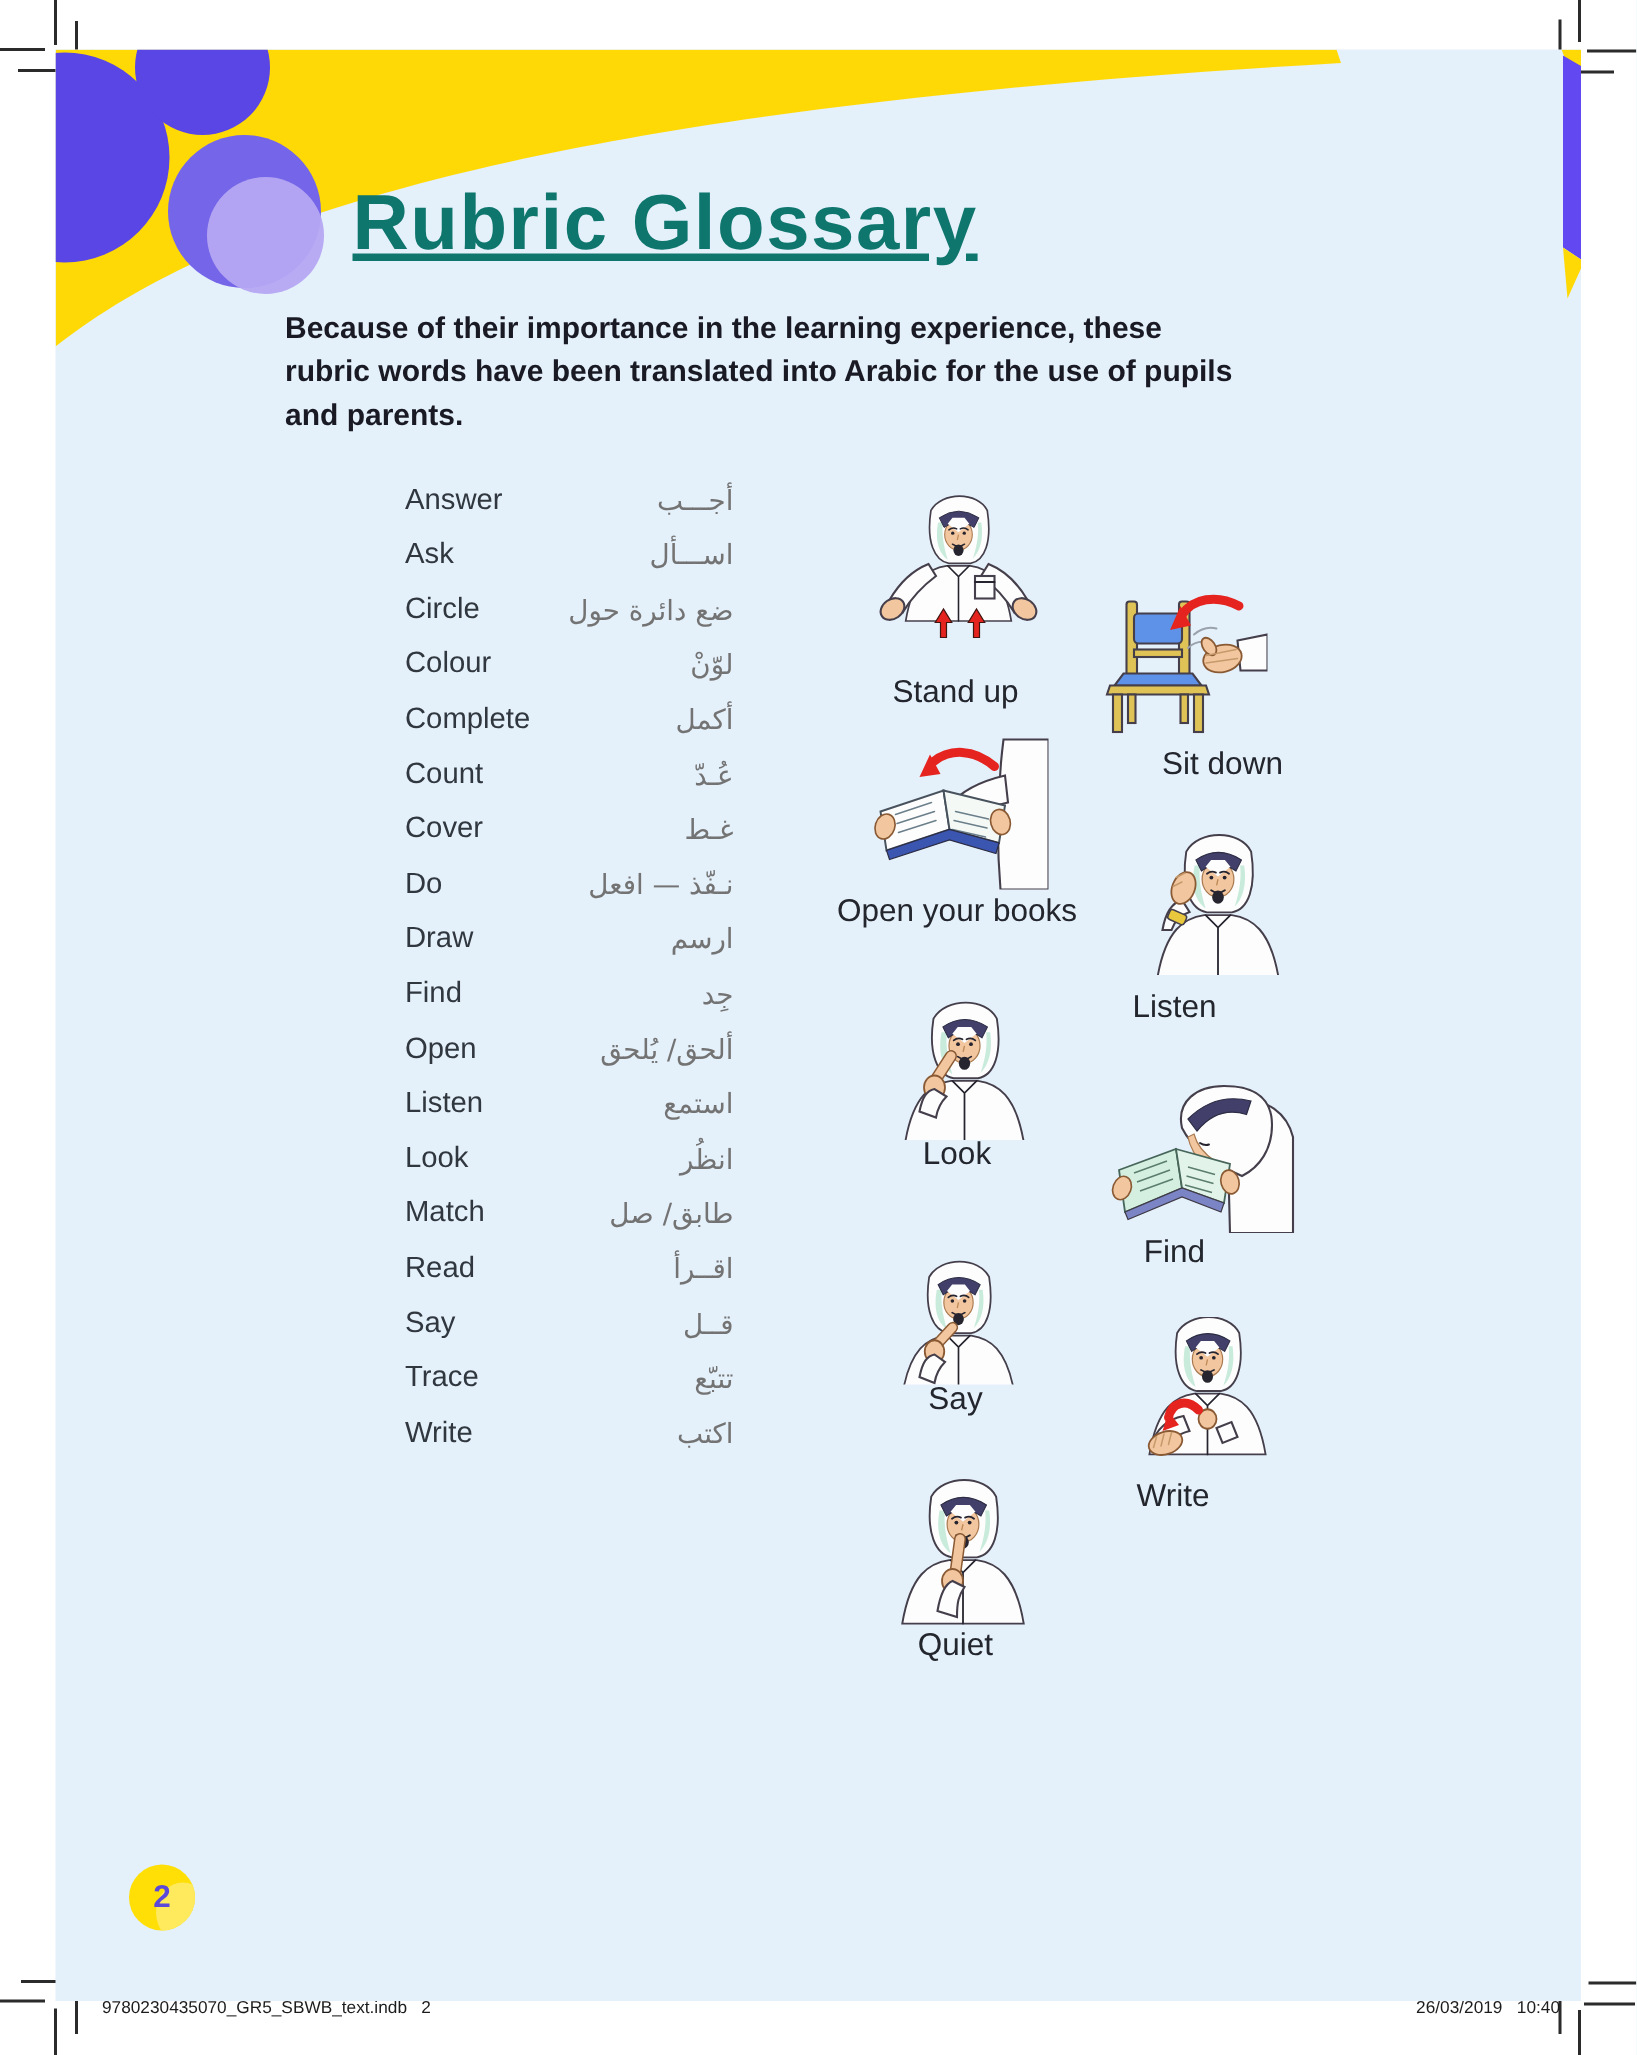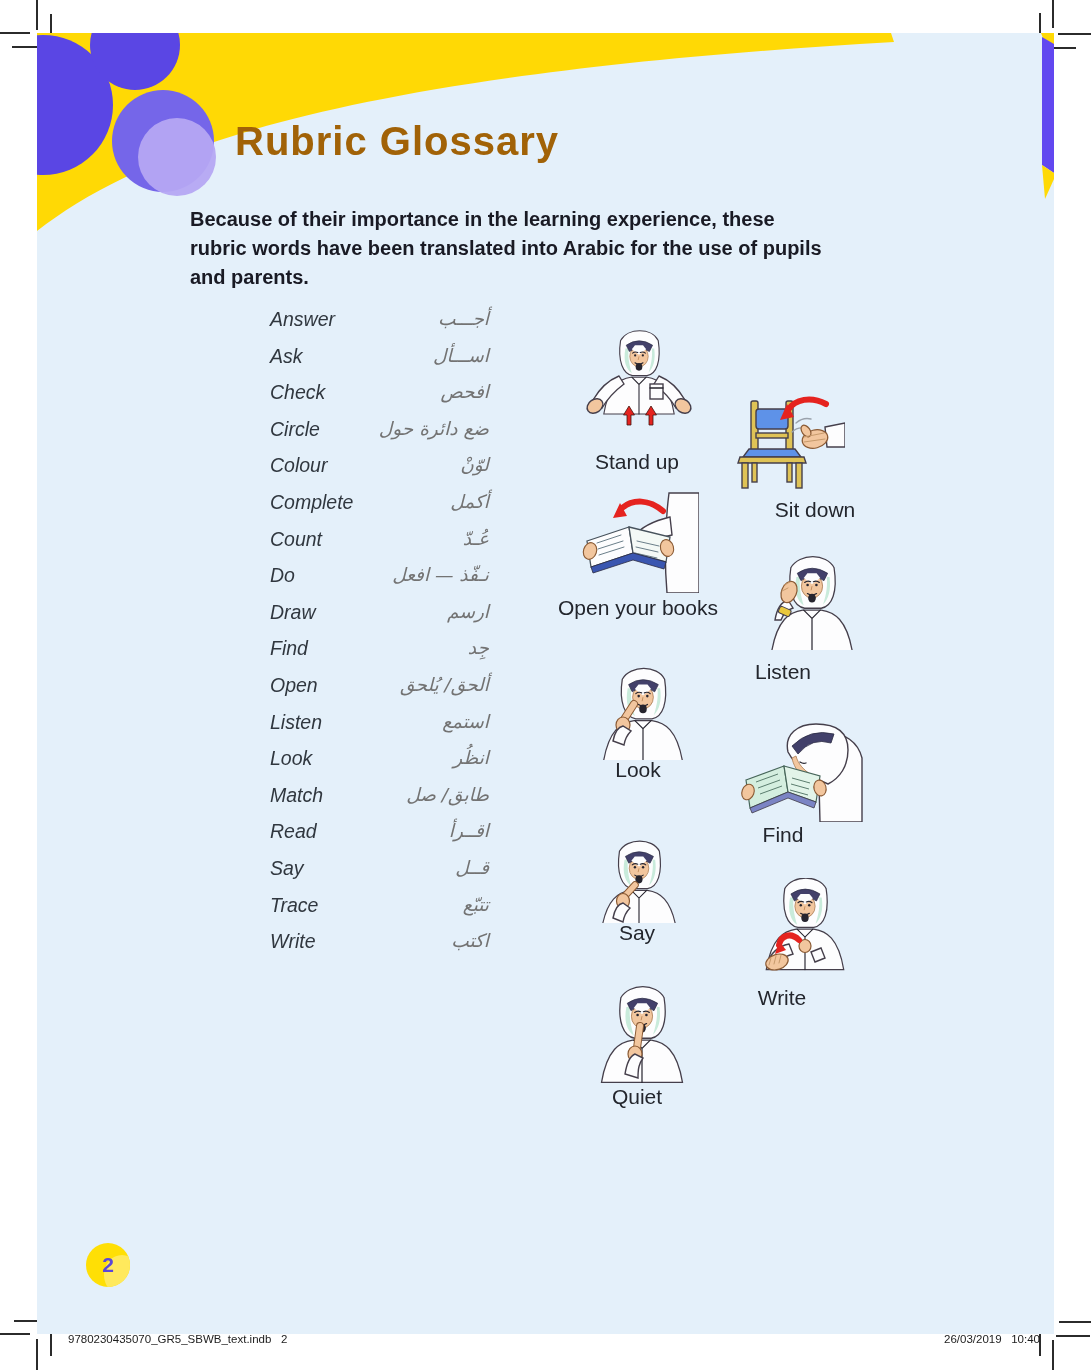--- a/index.html
+++ b/index.html
@@ -2,26 +2,26 @@
 <html><head>
 <meta charset="utf-8">
 <style>
   html,body{margin:0;padding:0;}
   body{width:1091px;height:1370px;position:relative;background:#ffffff;
        font-family:"Liberation Sans",sans-serif;}
   .sheet{position:absolute;inset:0;background:#ffffff;overflow:hidden;}
   .page{position:absolute;left:37px;top:33px;width:1017px;height:1301px;
         background:#E4F0FA;overflow:hidden;}
   .hdr-svg{position:absolute;top:0;left:0;display:block;}
-  .title{position:absolute;left:198px;top:86px;font-size:40px;font-weight:bold;
-         color:#a16207;letter-spacing:1px;white-space:nowrap;}
+  .title{position:absolute;left:198px;top:86px;font-size:52px;font-weight:bold;
+         color:#0f766e;letter-spacing:1px;white-space:nowrap;text-decoration:underline;}
   .intro{position:absolute;left:153px;top:172px;width:700px;font-size:20px;
          font-weight:bold;color:#191A24;line-height:29px;}
   .glossary{position:absolute;left:233px;top:275px;width:219px;}
-  .g-row{height:36.6px;display:flex;justify-content:space-between;align-items:flex-start;font-style:italic;}
+  .g-row{height:36.6px;display:flex;justify-content:space-between;align-items:flex-end;}
   .g-en{font-size:19.5px;color:#30373F;}
   .g-ar{font-family:"DejaVu Sans",sans-serif;font-size:18.5px;color:#737373;white-space:nowrap;}
   .figure{position:absolute;}
   .figure svg{display:block;}
   .ill-caption{position:absolute;width:220px;text-align:center;font-size:21px;color:#23262D;}
   .pagenum{position:absolute;left:49px;top:1210px;width:44px;height:44px;border-radius:50%;
            background:#FFDF05;overflow:hidden;display:flex;align-items:center;justify-content:center;}
   .pagenum .hl{position:absolute;right:-10px;bottom:-8px;width:36px;height:40px;
                border-radius:50%;background:#FFE95C;}
   .pagenum span{position:relative;font-size:21px;font-weight:bold;color:#5B47D8;}
@@ -88,38 +88,38 @@
     <div class="glossary">
         <div class="g-row">
           <span class="g-en">Answer</span>
           <span class="g-ar" dir="rtl">أجـــب</span>
         </div>
         <div class="g-row">
           <span class="g-en">Ask</span>
           <span class="g-ar" dir="rtl">اســـأل</span>
         </div>
         <div class="g-row">
-          <span class="g-en">Check</span>
-          <span class="g-ar" dir="rtl">افحص</span>
-        </div>
-        <div class="g-row">
           <span class="g-en">Circle</span>
           <span class="g-ar" dir="rtl">ضع دائرة حول</span>
         </div>
         <div class="g-row">
           <span class="g-en">Colour</span>
           <span class="g-ar" dir="rtl">لوّنْ</span>
         </div>
         <div class="g-row">
           <span class="g-en">Complete</span>
           <span class="g-ar" dir="rtl">أكمل</span>
         </div>
         <div class="g-row">
           <span class="g-en">Count</span>
           <span class="g-ar" dir="rtl">عُـدّ</span>
+        </div>
+        <div class="g-row">
+          <span class="g-en">Cover</span>
+          <span class="g-ar" dir="rtl">غـط</span>
         </div>
         <div class="g-row">
           <span class="g-en">Do</span>
           <span class="g-ar" dir="rtl">نـفّذ — افعل</span>
         </div>
         <div class="g-row">
           <span class="g-en">Draw</span>
           <span class="g-ar" dir="rtl">ارسم</span>
         </div>
         <div class="g-row">

